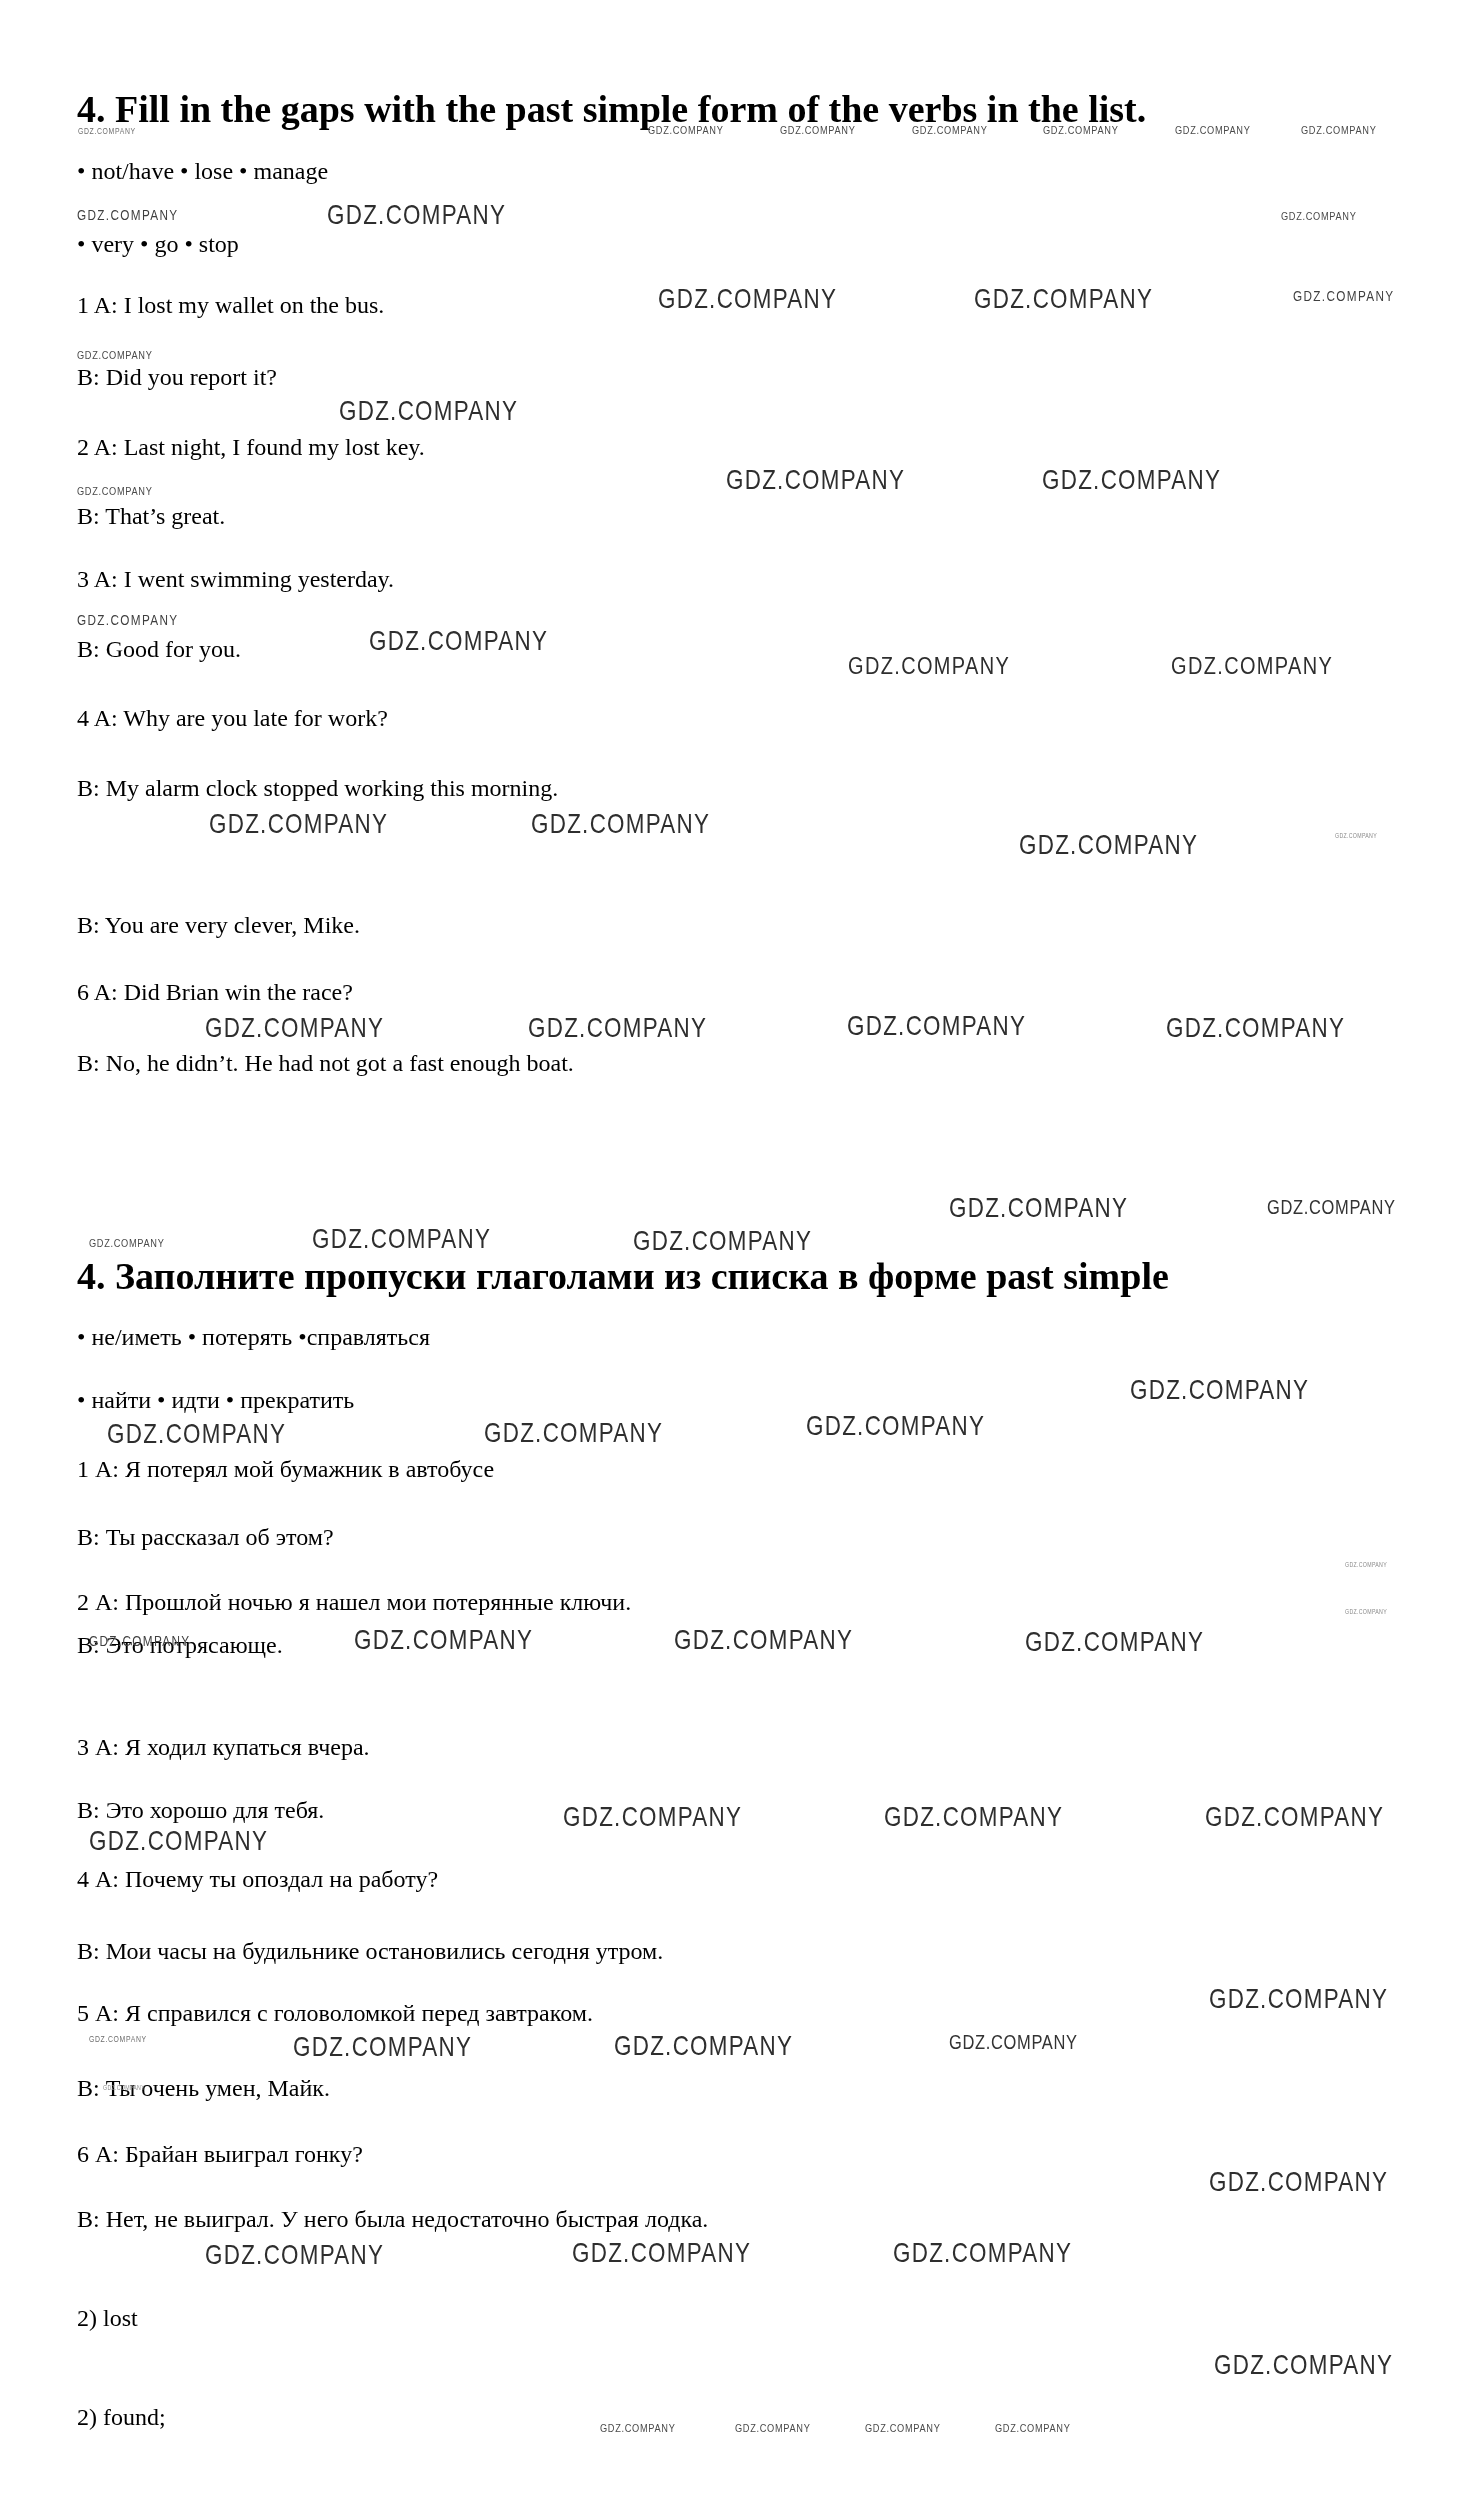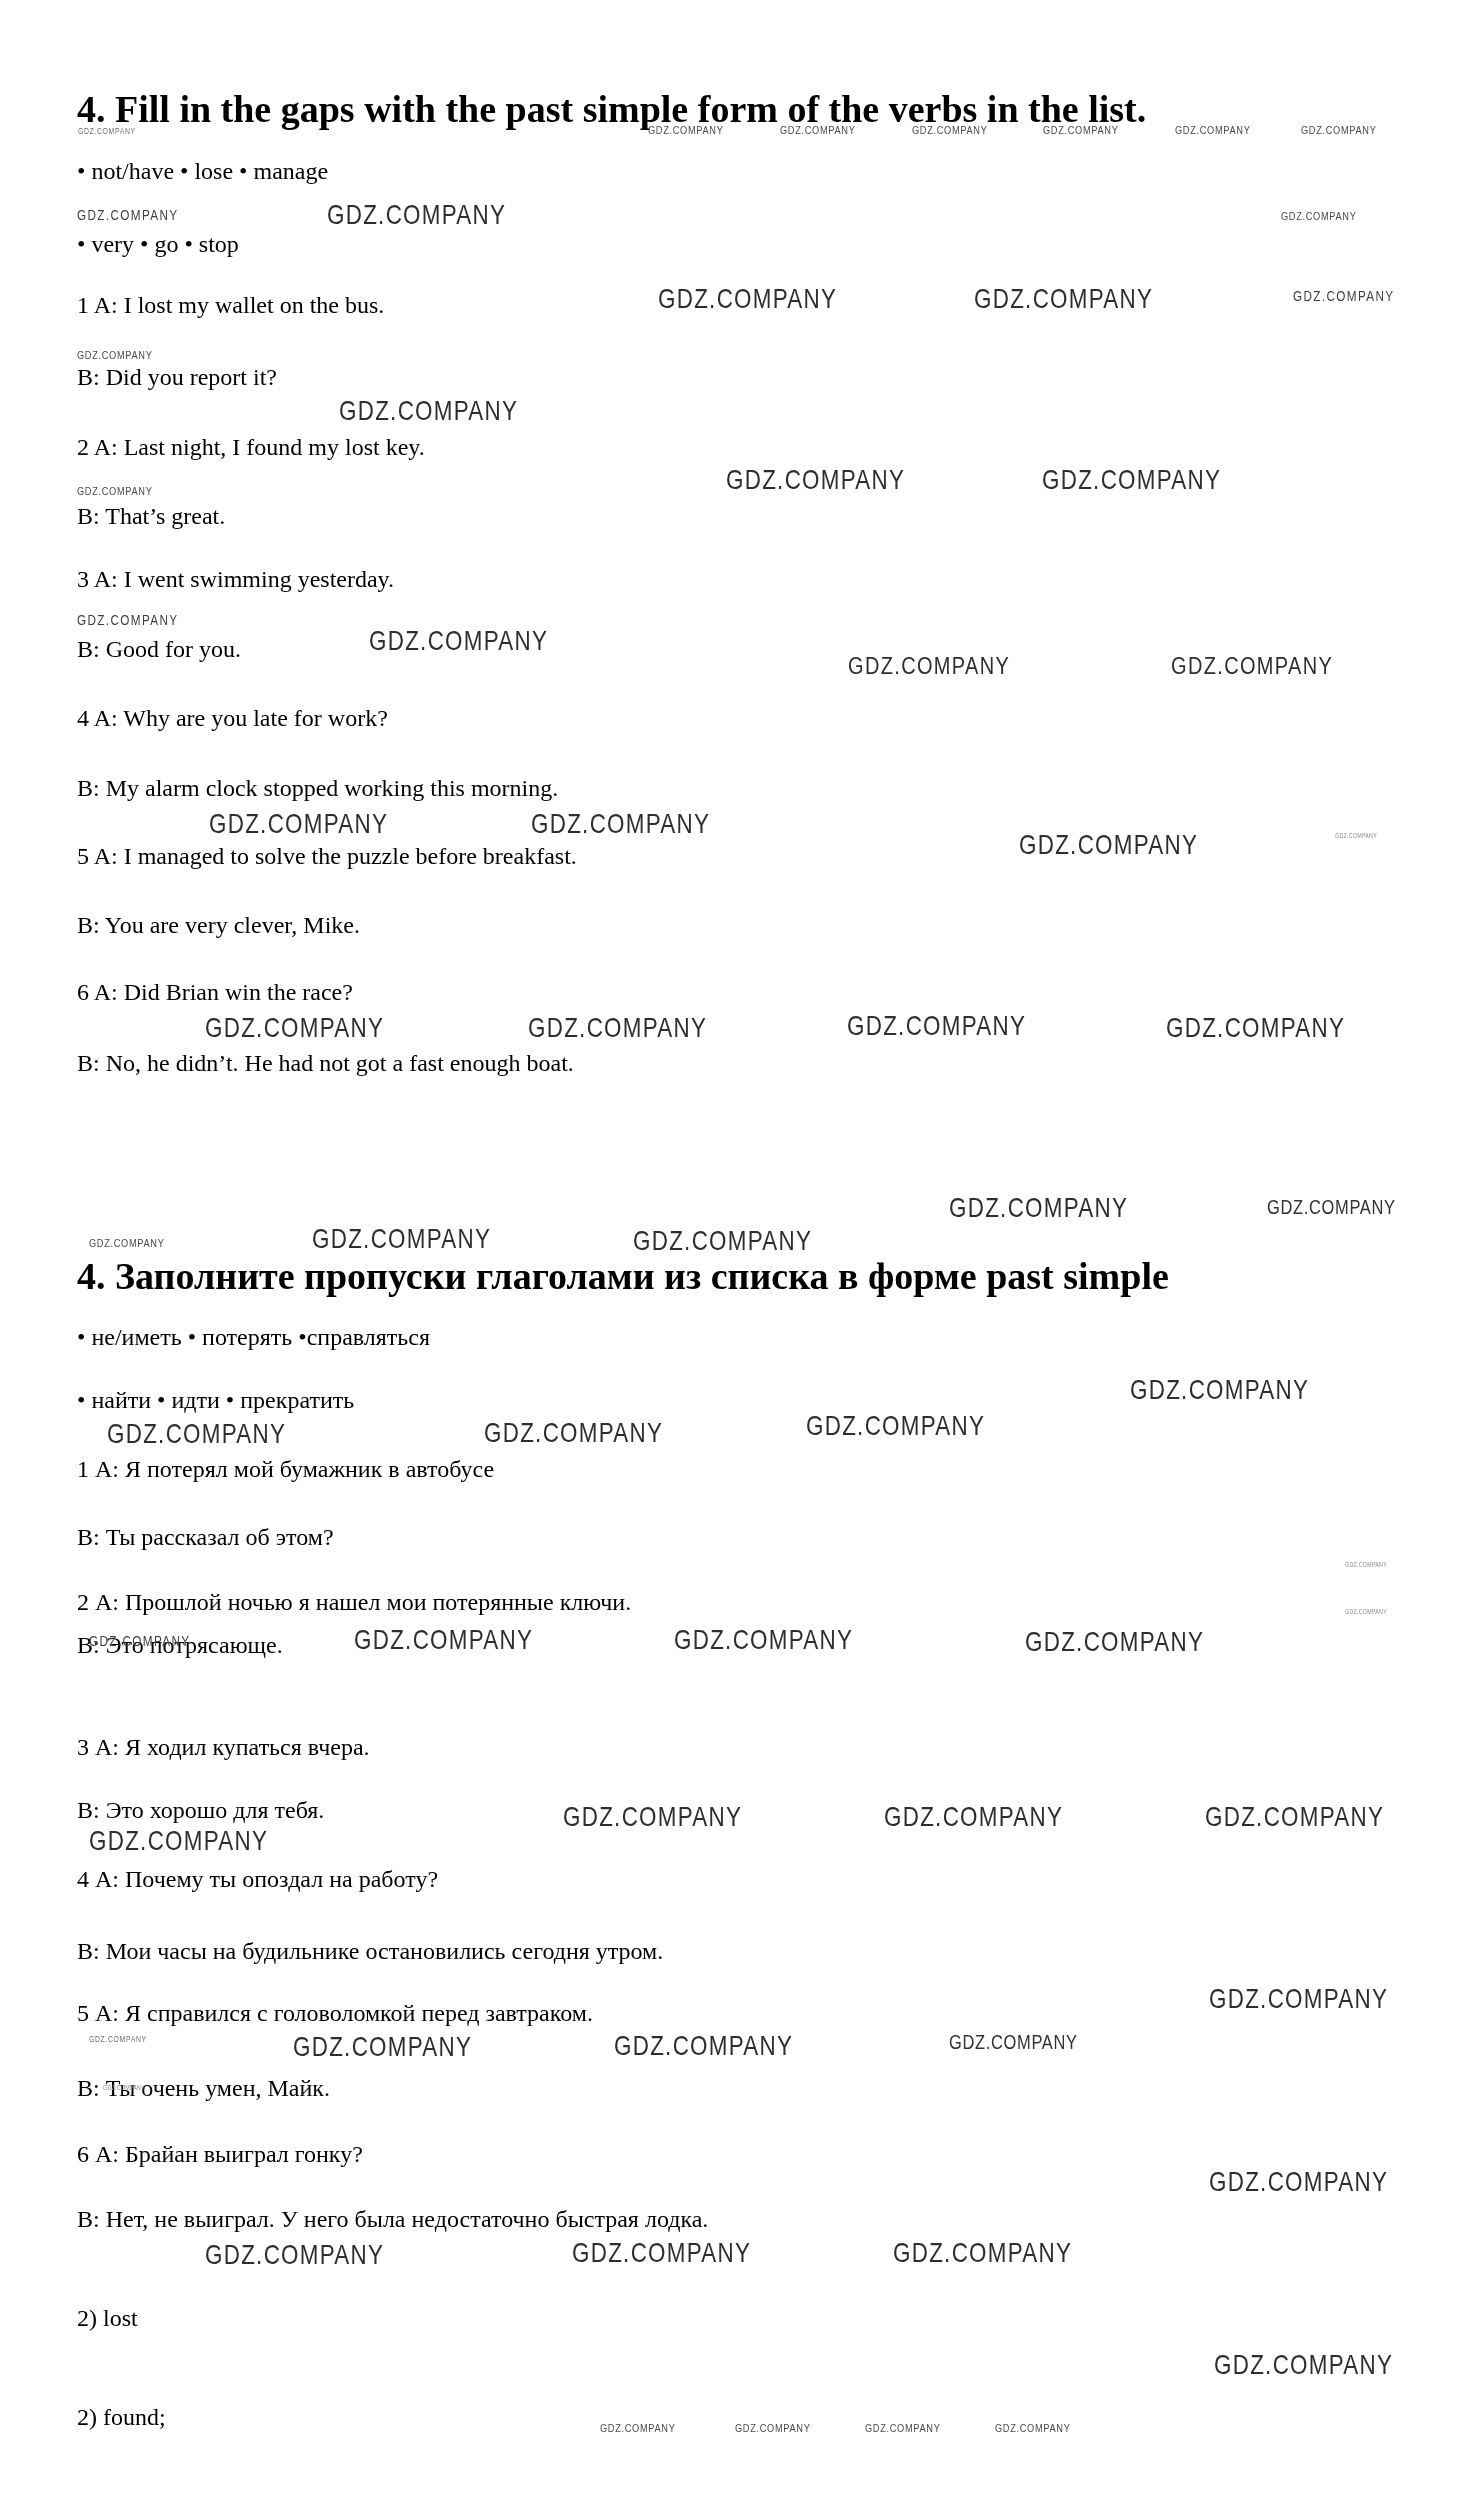--- a/index.html
+++ b/index.html
@@ -56,21 +56,20 @@
   <div class="line" style="top:231px">• very • go • stop</div>
 
   <div class="line" style="top:292px">1 A: I lost my wallet on the bus.</div>
   <div class="line" style="top:364px">B: Did you report it?</div>
   <div class="line" style="top:434px">2 A: Last night, I found my lost key.</div>
   <div class="line" style="top:503px">B: That’s great.</div>
   <div class="line" style="top:566px">3 A: I went swimming yesterday.</div>
   <div class="line" style="top:636px">B: Good for you.</div>
   <div class="line" style="top:705px">4 A: Why are you late for work?</div>
   <div class="line" style="top:775px">B: My alarm clock stopped working this morning.</div>
-  <div class="line" style="top:843px">5 A: I managed to solve the puzzle before breakfast.</div>
   <div class="line" style="top:912px">B: You are very clever, Mike.</div>
   <div class="line" style="top:979px">6 A: Did Brian win the race?</div>
   <div class="line" style="top:1050px">B: No, he didn’t. He had not got a fast enough boat.</div>
 
   <div class="line title" style="top:1256px">4. Заполните пропуски глаголами из списка в форме past simple</div>
   <div class="line" style="top:1387px">• найти • идти • прекратить</div>
   <div class="line" style="top:1324px">• не/иметь • потерять •справляться</div>
 
   <div class="line" style="top:1456px">1 А: Я потерял мой бумажник в автобусе</div>
   <div class="line" style="top:1524px">В: Ты рассказал об этом?</div>

